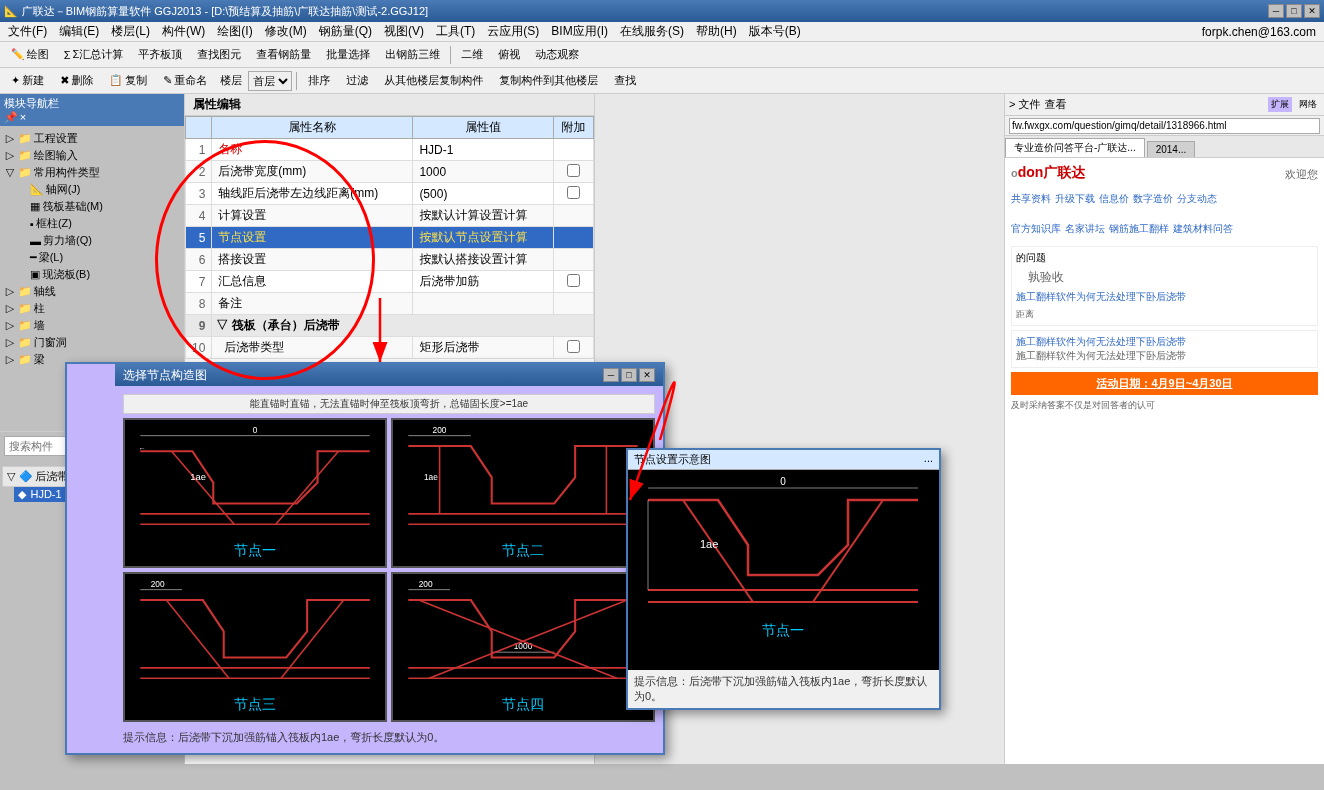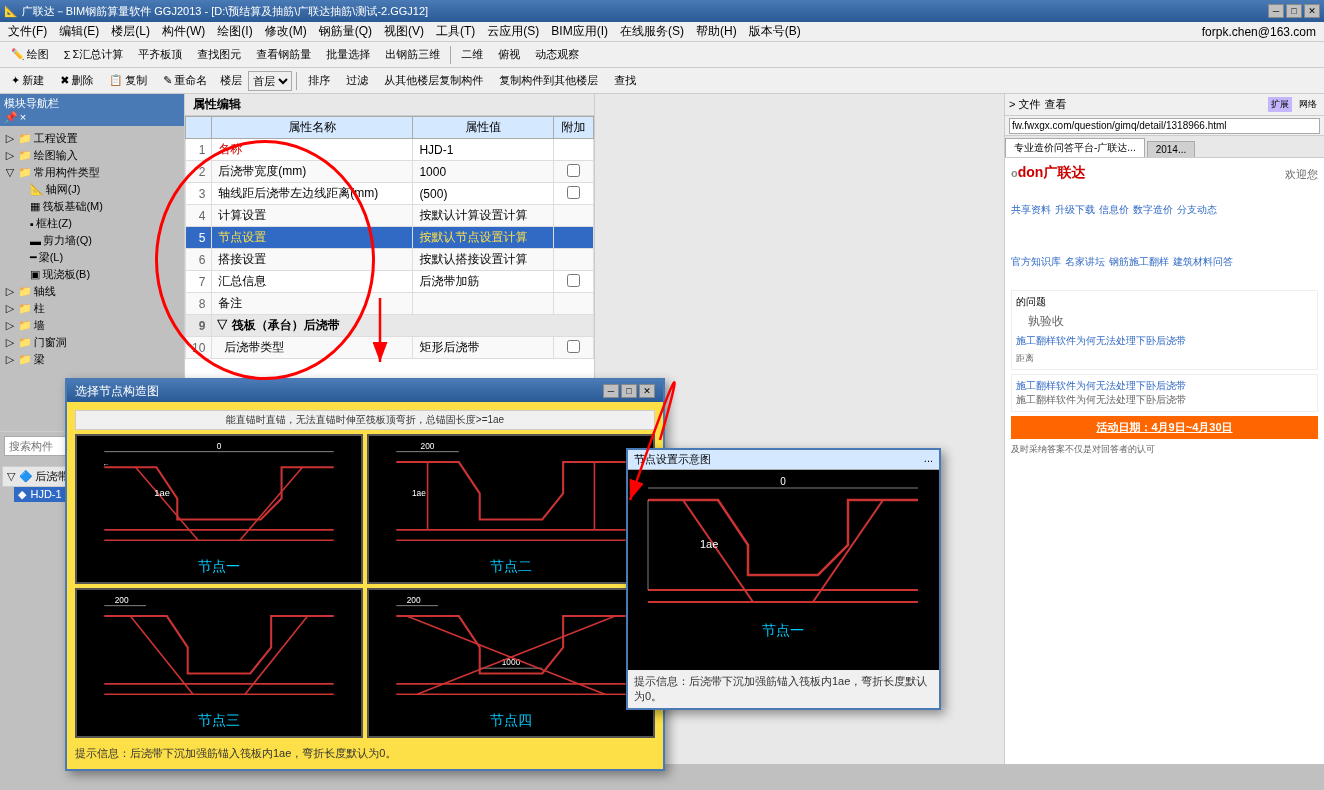--- a/index.html
+++ b/index.html
@@ -132,27 +132,28 @@
       padding: 2px 6px;
     }
     .props-table tr:nth-child(even) td { background: #f9f9f9; }
     .props-table tr.selected td { background: #316ac5; color: #fde047; }
     .row-num { color: #666; text-align: right; width: 20px; }
     .section-header td { background: #e8e8e8; font-weight: bold; }
 
     
     .select-node-dialog {
       position: absolute;
-      top: 378px; left: 65px;
+      top: 362px; left: 65px;
       width: 600px;
-      background: #fde047;
+      background: #c4b5fd;
       border: 2px solid #4a7ab5;
       box-shadow: 4px 4px 10px rgba(0,0,0,0.4);
       z-index: 20;
       pointer-events: all;
+      padding-left: 48px;
     }
     .dialog-title {
       background: linear-gradient(to bottom, #4a7ab5, #2a5a95);
       color: white;
       padding: 3px 8px;
       display: flex;
       align-items: center;
       justify-content: space-between;
       font-size: 12px;
       height: 22px;
@@ -292,21 +293,21 @@
       border: 1px solid #aaa;
       border-bottom: none;
       cursor: pointer;
       margin-right: 2px;
     }
     .web-tab.active { background: white; }
     .web-logo { color: #c00; font-weight: bold; font-size: 14px; }
     .web-welcome { color: #666; font-size: 11px; }
     .web-nav { display: flex; flex-wrap: wrap; gap: 4px; margin: 4px 0; font-size: 10px; }
     .web-nav a { color: #316ac5; text-decoration: none; cursor: pointer; }
-    .web-link { color: #316ac5; font-size: 10px; cursor: pointer; display: block; margin: 17px 0; }
+    .web-link { color: #316ac5; font-size: 10px; cursor: pointer; display: block; margin: 6px 0; }
     .web-banner { background: #ff6600; color: white; padding: 4px; text-align: center; font-size: 13px; font-weight: bold; margin-top: 4px; }
     .web-banner-sub { font-size: 11px; text-decoration: underline; }
 
     
     .node-svg {
       position: absolute;
       top: 0; left: 0;
       width: 100%; height: 100%;
     }
 

